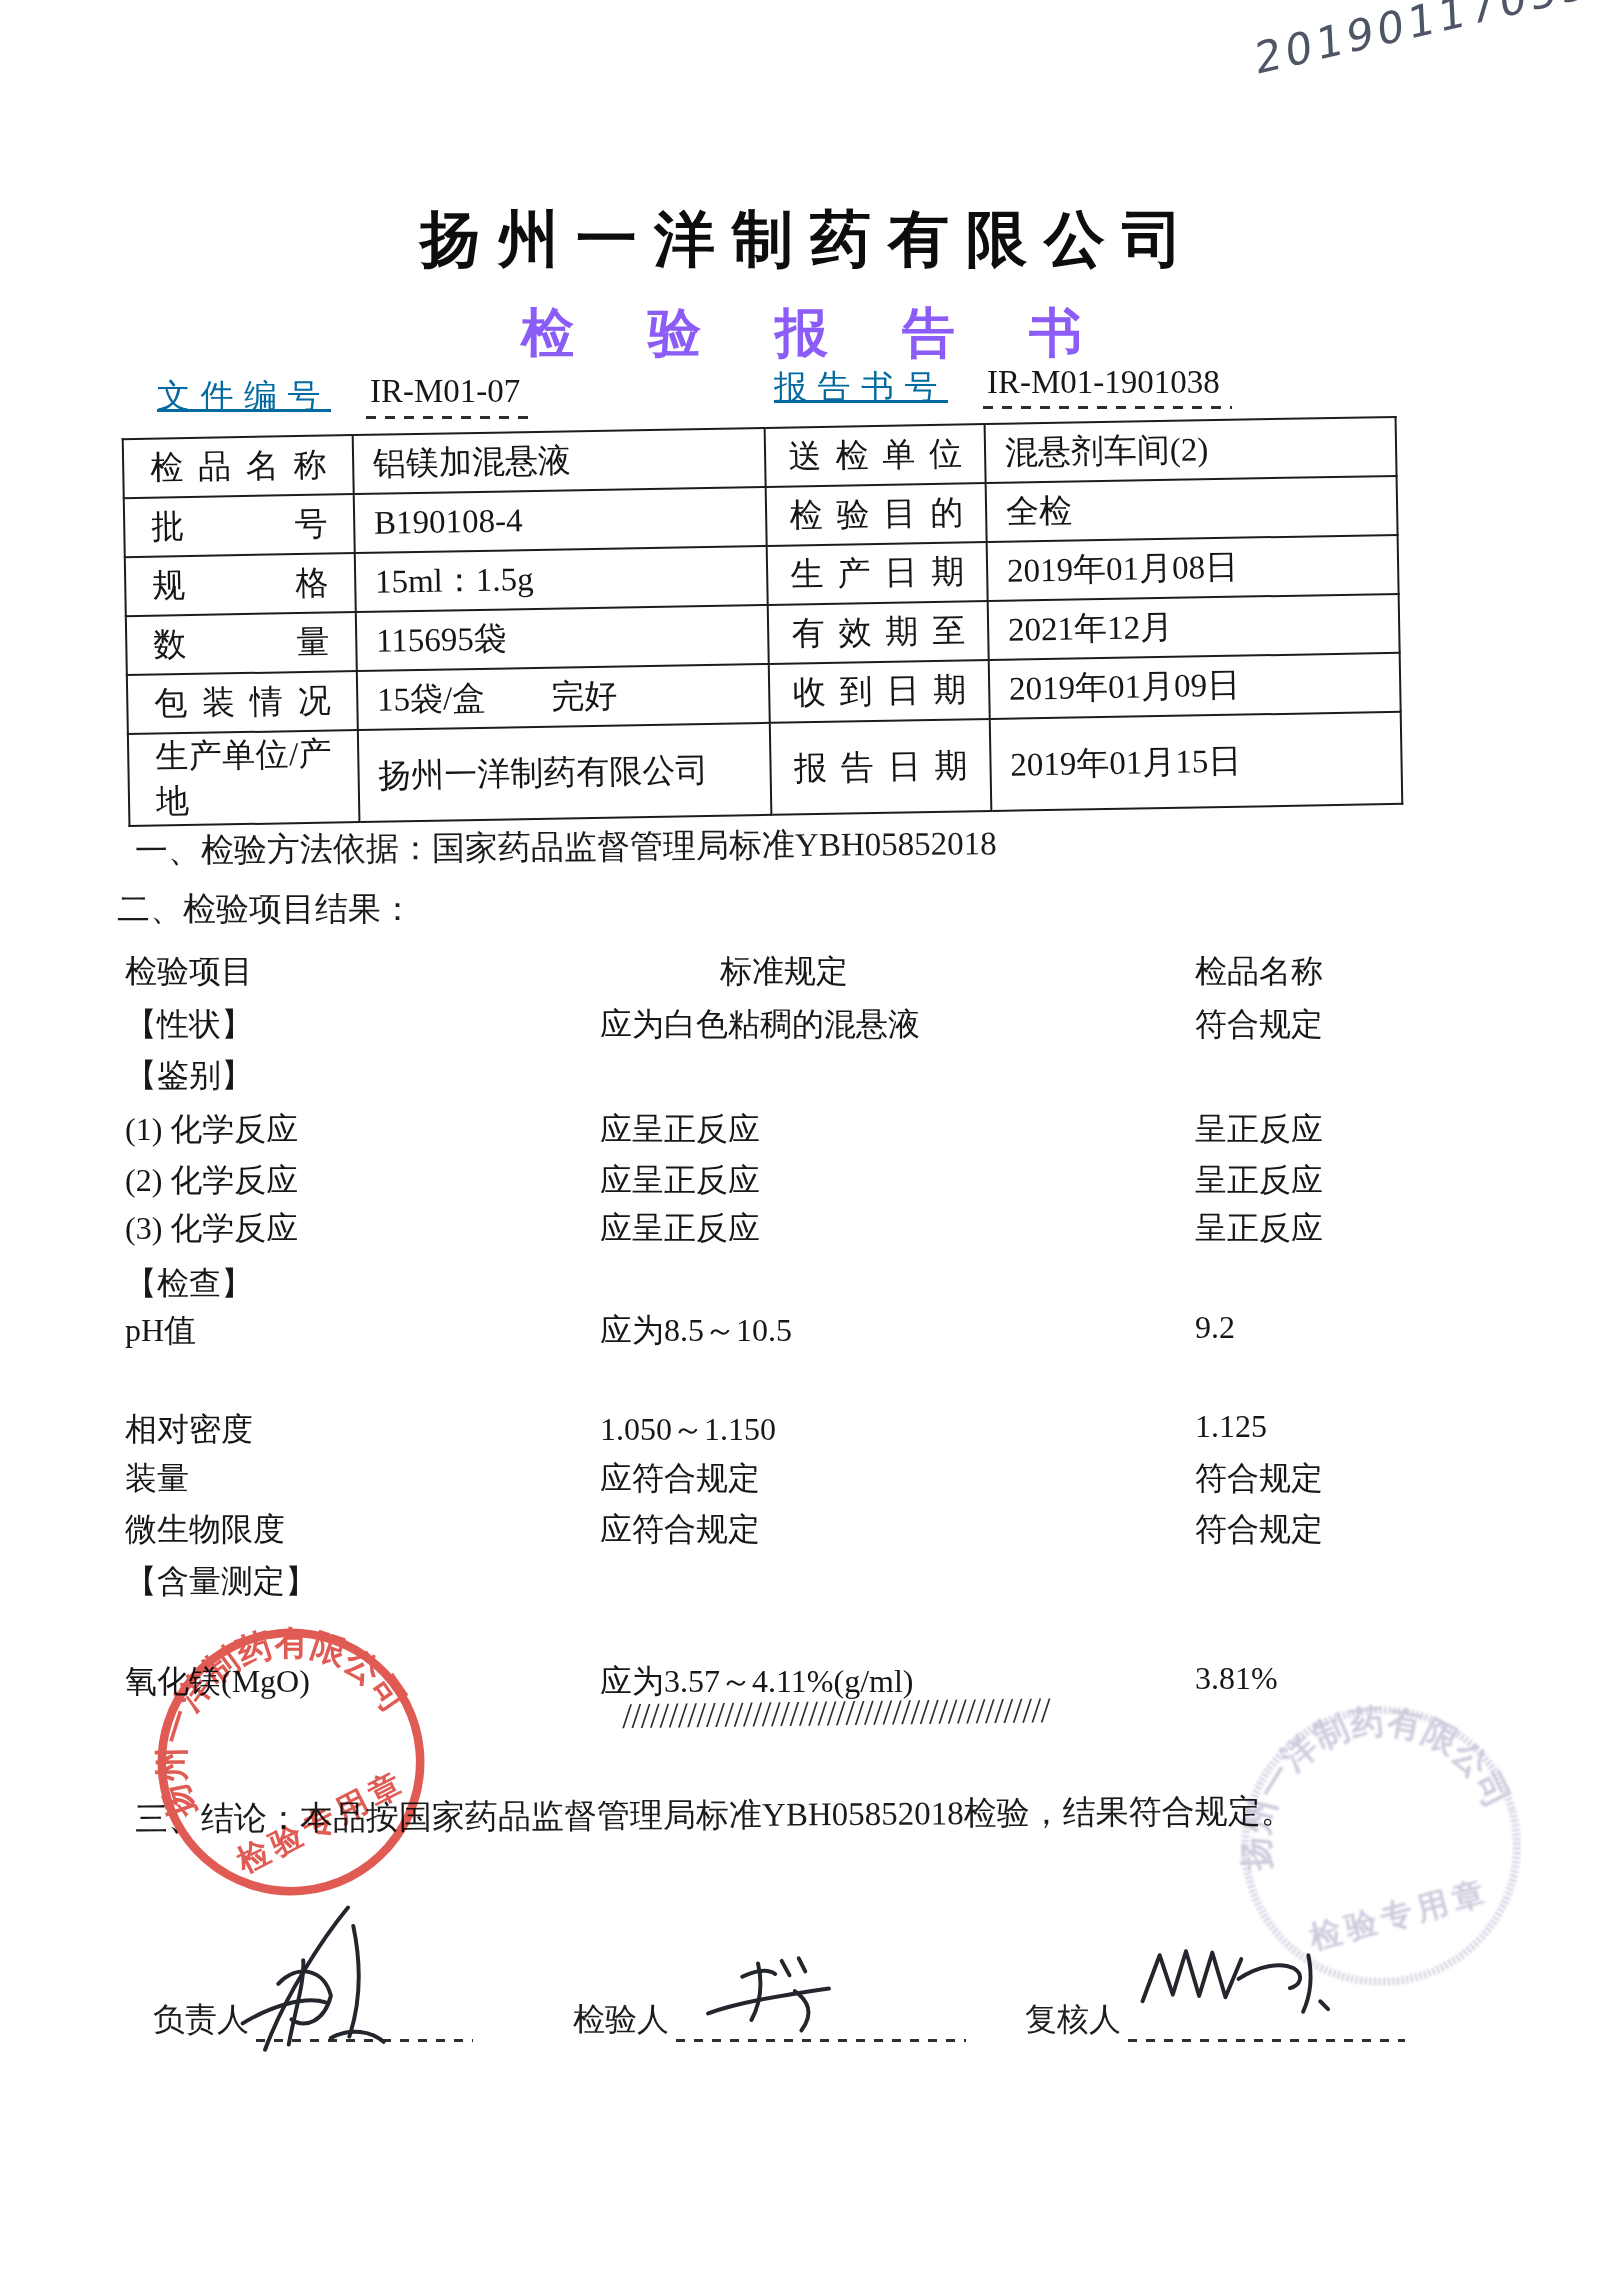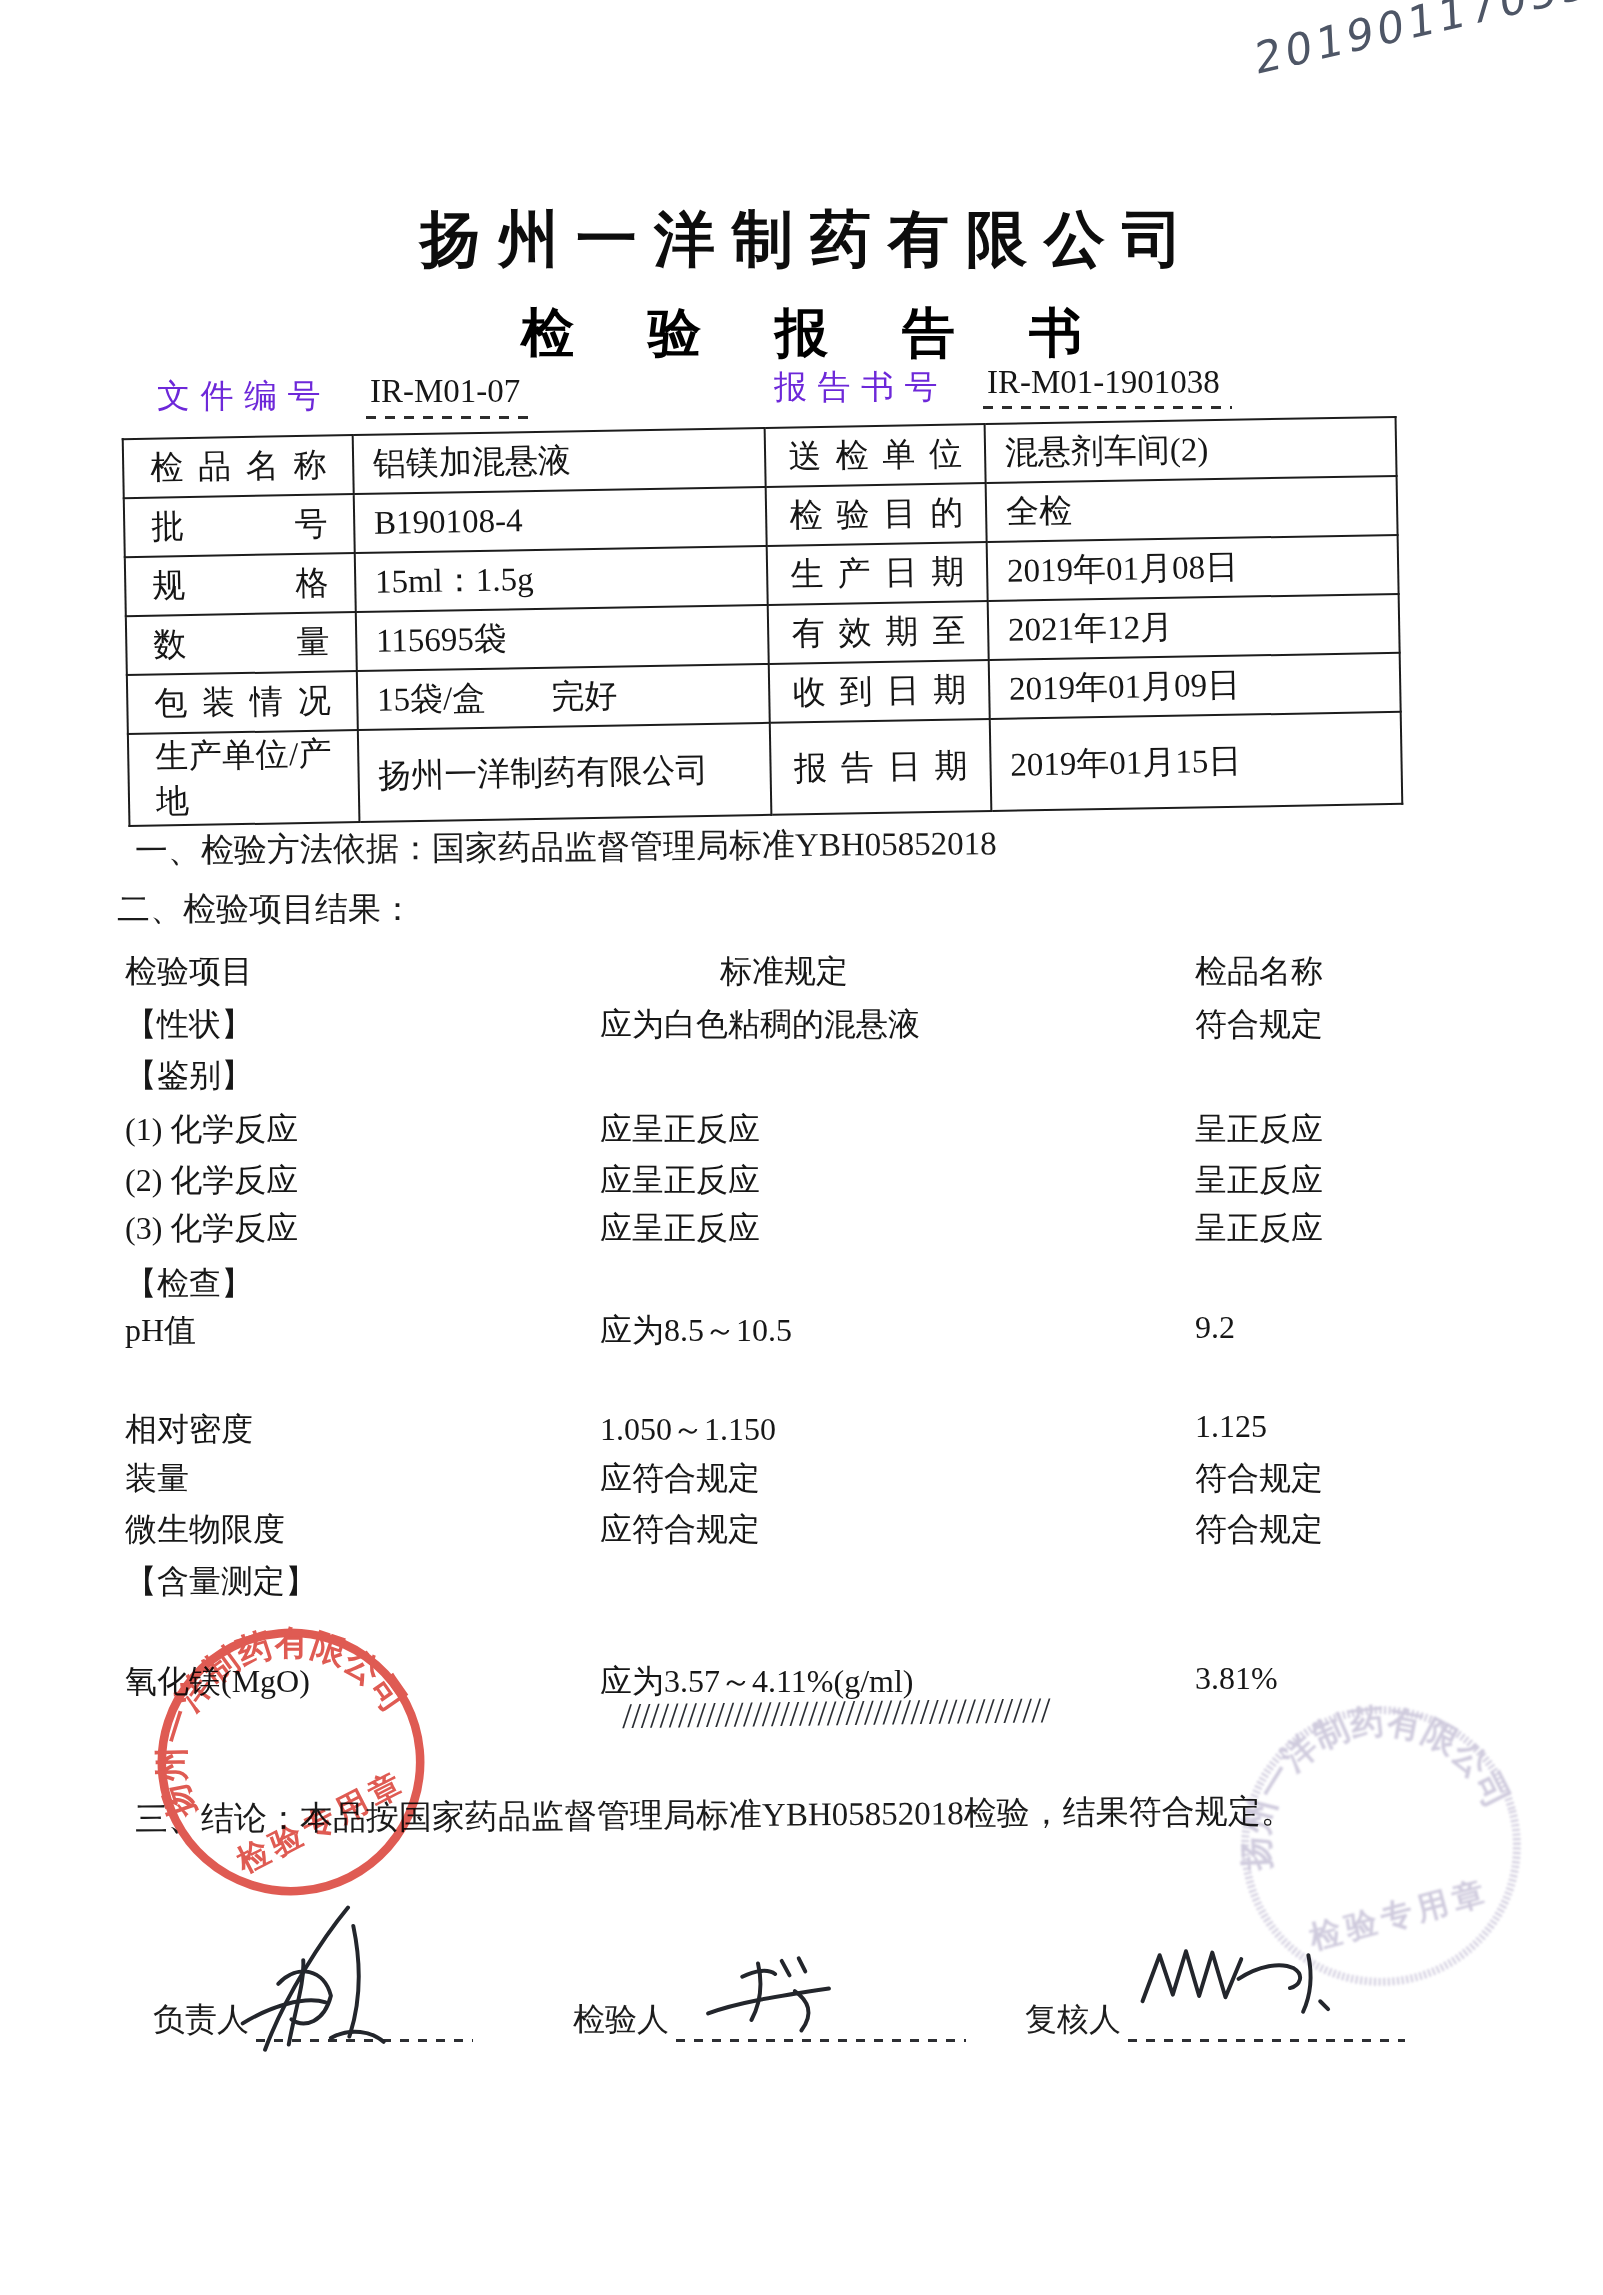--- a/index.html
+++ b/index.html
@@ -23,26 +23,26 @@
   .company-title {
     position:absolute; left:0; top:199px; width:100%;
     text-align:center; font-family:"Liberation Sans","DejaVu Sans",sans-serif;
     font-weight:bold; font-size:61px; letter-spacing:17px; padding-left:17px;
     color:#0d0d0d; white-space:nowrap;
   }
   .report-title {
     position:absolute; left:0; top:298px; width:100%;
     text-align:center; font-family:"Liberation Sans","DejaVu Sans",sans-serif;
     font-weight:bold; font-size:53px; letter-spacing:74px; padding-left:74px;
-    color:#000000; white-space:nowrap;
+    color:#8b5cf6; white-space:nowrap;
   }
 
   
   .doc-meta { position:absolute; left:0; top:374px; width:100%; font-size:33px; }
-  .doc-meta .label { letter-spacing:10.5px; color:#6d28d9; }
+  .doc-meta .label { letter-spacing:10.5px; color:#0369a1;text-decoration:underline; }
   .file-label   { position:absolute; left:157px; top:0; }
   .file-value   { position:absolute; left:366px; top:-1.3px; min-width:244px; }
   .report-label { position:absolute; left:774px; top:-9.2px; }
   .report-value { position:absolute; left:983px; top:-10.5px; min-width:277px; }
   .dashed-under {
     display:inline-block; padding:0 12px 9.2px 4px; white-space:nowrap;
     background:repeating-linear-gradient(90deg,#2d2d2d 0 10px,transparent 10px 19px) left bottom / 100% 3.3px no-repeat;
   }
 
   

